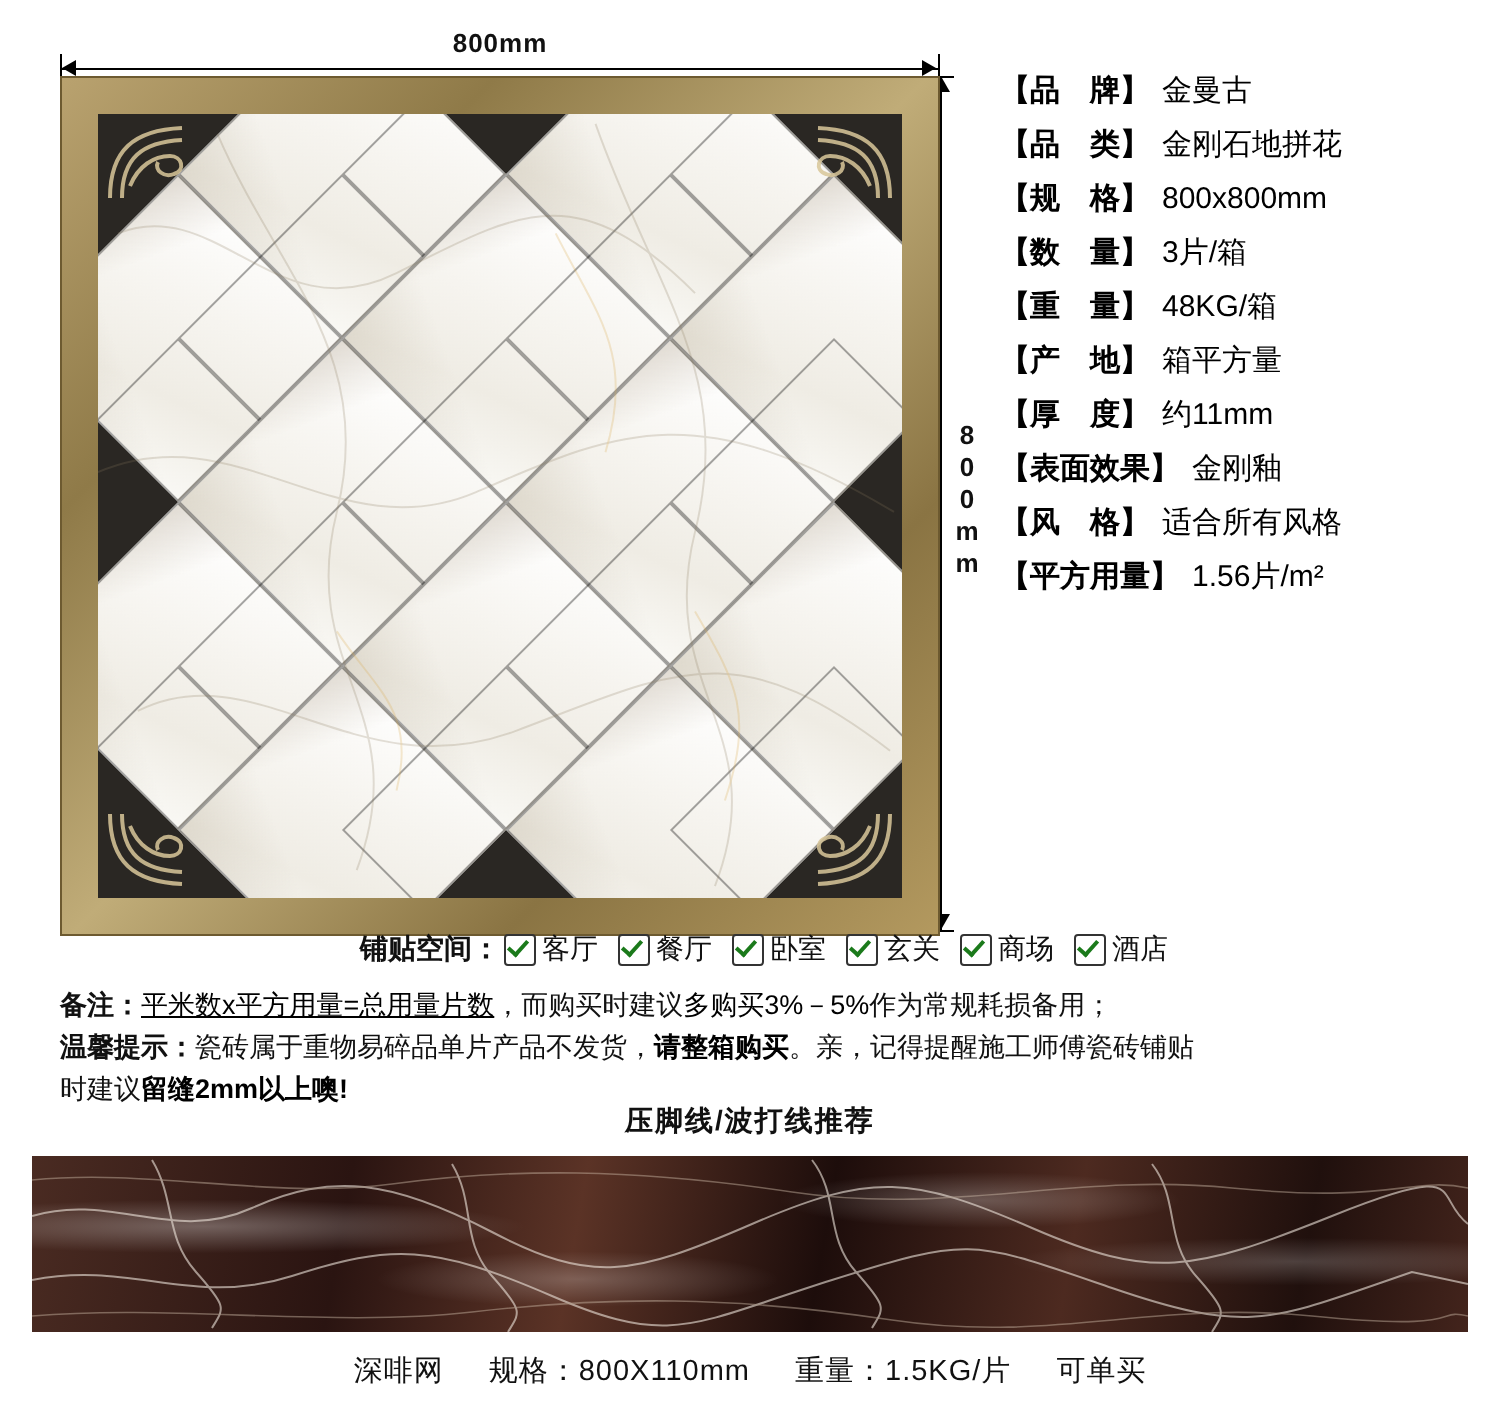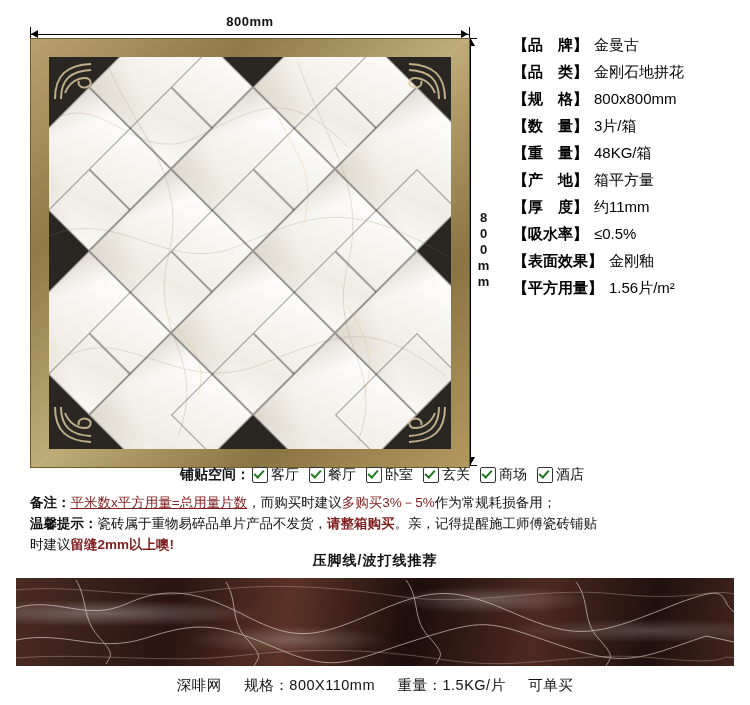--- a/index.html
+++ b/index.html
@@ -179,21 +179,20 @@
     left: 500px;
     top: 36px;
     width: 240px;
   }
   .spec-row {
     display: flex;
     align-items: baseline;
     margin-bottom: 8px;
     font-size: 15px;
     white-space: nowrap;
-    margin-left: 13px;
   }
   .spec-key {
     font-weight: bold;
     color: #000;
   }
   .spec-val {
     margin-left: 6px;
     color: #000;
   }
 
@@ -231,21 +230,21 @@
   
   .notes {
     position: absolute;
     left: 30px;
     top: 492px;
     width: 700px;
     font-size: 13.5px;
     line-height: 21px;
   }
   .notes .ln { white-space: nowrap; }
-  .red { color: #7f1d1d; }
+  .red { color: #000000; }
   .bold { font-weight: bold; }
   .under { text-decoration: underline; }
 
   
   .sec-title {
     position: absolute;
     left: 0; top: 552px;
     width: 750px;
     text-align: center;
     font-size: 14px;
@@ -421,26 +420,26 @@
     </div>
     <div class="spec-row">
       <span class="spec-key">【产　地】</span>
       <span class="spec-val">箱平方量</span>
     </div>
     <div class="spec-row">
       <span class="spec-key">【厚　度】</span>
       <span class="spec-val">约11mm</span>
     </div>
     <div class="spec-row">
-      <span class="spec-key">【吸水率】</span>
-      <span class="spec-val">≤0.5%</span>
-    </div>
-    <div class="spec-row">
       <span class="spec-key">【表面效果】</span>
       <span class="spec-val">金刚釉</span>
+    </div>
+    <div class="spec-row">
+      <span class="spec-key">【风　格】</span>
+      <span class="spec-val">适合所有风格</span>
     </div>
     <div class="spec-row">
       <span class="spec-key">【平方用量】</span>
       <span class="spec-val">1.56片/m²</span>
     </div>
   </div>
 </div>
 
 <div class="usage">
   <span class="usage-label">铺贴空间：</span>

